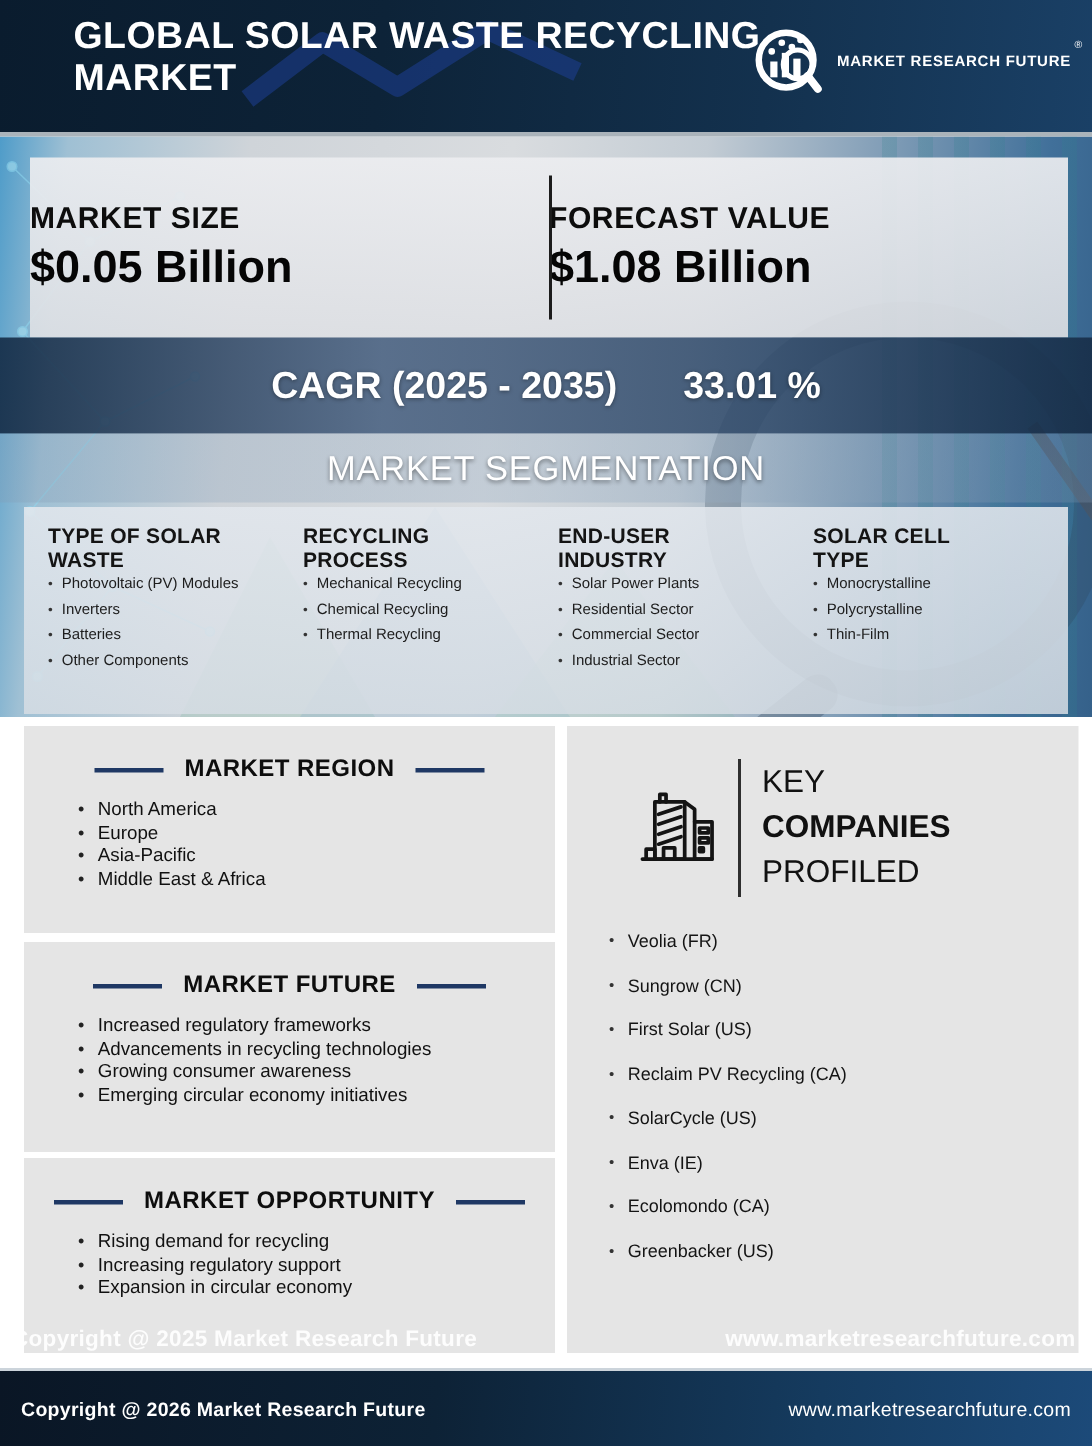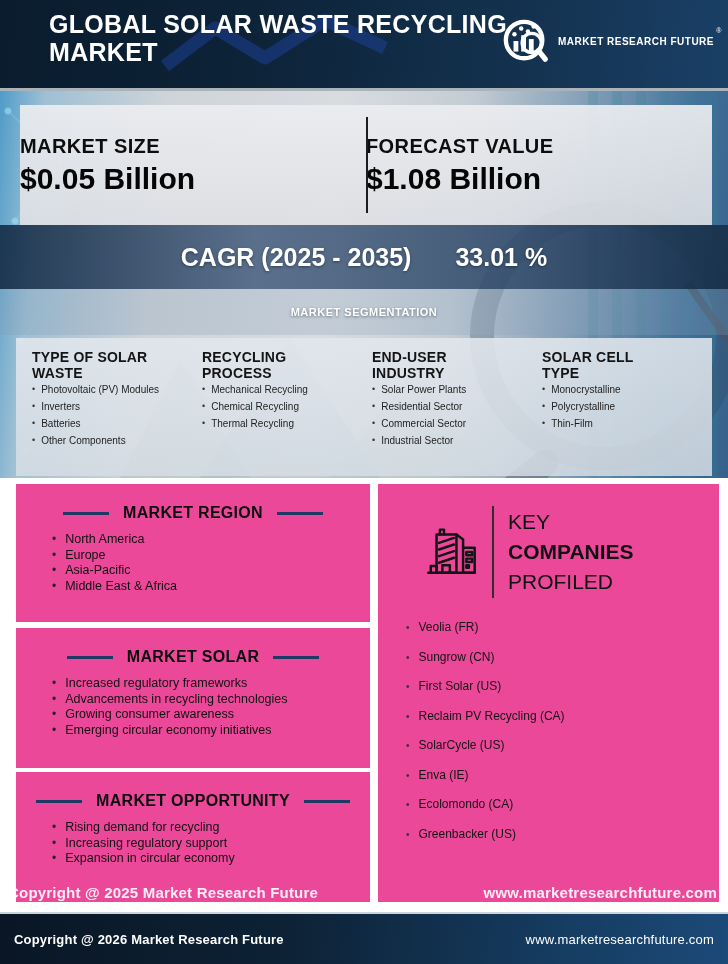--- a/index.html
+++ b/index.html
@@ -43,36 +43,36 @@
   
   .cagr-band { position:absolute; left:0; top:134px; width:728px; height:64px;
     background:linear-gradient(90deg, rgba(18,40,66,.88) 0%, rgba(62,88,122,.82) 35%, rgba(46,72,104,.85) 70%, rgba(22,44,70,.88) 100%);
     display:flex; align-items:center; justify-content:center; gap:44px; }
   .cagr-band span { color:#fff; font-size:25px; font-weight:bold; text-shadow:0 1px 3px rgba(0,0,0,.4); }
 
   
   .segtitle-band { position:absolute; left:0; top:198px; width:728px; height:46px;
     background:linear-gradient(90deg, rgba(130,155,180,.30), rgba(160,180,200,.38), rgba(120,145,172,.32));
     display:flex; align-items:center; justify-content:center; }
-  .segtitle-band span { color:#fff; font-size:11px; font-weight:bold; letter-spacing:.5px;
+  .segtitle-band span { color:#fff; font-size:23px; font-weight:normal; letter-spacing:.5px;
     text-shadow:0 1px 3px rgba(0,0,0,.45); }
 
   
   .seg-box { position:absolute; left:16px; top:247px; width:696px; height:138px;
     background:linear-gradient(180deg, rgba(226,231,237,.88), rgba(214,221,228,.85));
     display:grid; grid-template-columns:1fr 1fr 1fr 1fr; padding:12px 6px 0 10px; }
   .seg-col { padding:0 6px; }
   .seg-head { font-size:14px; font-weight:bold; color:#141414; line-height:1.12; letter-spacing:.2px;
     max-width:125px; height:34px; }
   .seg-col .bi { font-size:10px; color:#1d1d1d; margin-bottom:6px; display:flex; gap:6px; line-height:1.1; }
   .seg-col .dot { font-size:9px; line-height:1.2; color:#333; }
 
   
   .lower { position:absolute; top:478px; left:0; width:728px; height:434px; background:#ffffff; }
-  .info-box { position:absolute; background:#ec4899; }
+  .info-box { position:absolute; background:#e5e5e5; }
   .box-region { left:16px; top:6px; width:354px; height:138px; }
   .box-trends { left:16px; top:150px; width:354px; height:140px; }
   .box-opportunity { left:16px; top:294px; width:354px; height:130px; }
   .box-companies { left:378px; top:6px; width:341px; height:418px; }
 
   .box-title-row { display:flex; align-items:center; justify-content:center; gap:14px; padding-top:20px; }
   .dash { width:46px; height:3px; background:#1f3864; }
   .box-title { font-size:16px; font-weight:bold; color:#0d0d0d; letter-spacing:.3px; }
   .info-box .list { padding:10px 10px 0 36px; }
   .info-box .bi { font-size:12.5px; color:#111; display:flex; gap:9px; line-height:1.24; }
@@ -292,21 +292,21 @@
           <div class="bi">
             <span class="dot">•</span>
             <span>Middle East &amp; Africa</span>
           </div>
         </div>
     </div>
 
     <div class="info-box box-trends">
       <div class="box-title-row">
         <span class="dash"></span>
-        <span class="box-title">MARKET SOLAR</span>
+        <span class="box-title">MARKET FUTURE</span>
         <span class="dash"></span>
       </div>
       <div class="list">
           <div class="bi">
             <span class="dot">•</span>
             <span>Increased regulatory frameworks</span>
           </div>
           <div class="bi">
             <span class="dot">•</span>
             <span>Advancements in recycling technologies</span>

